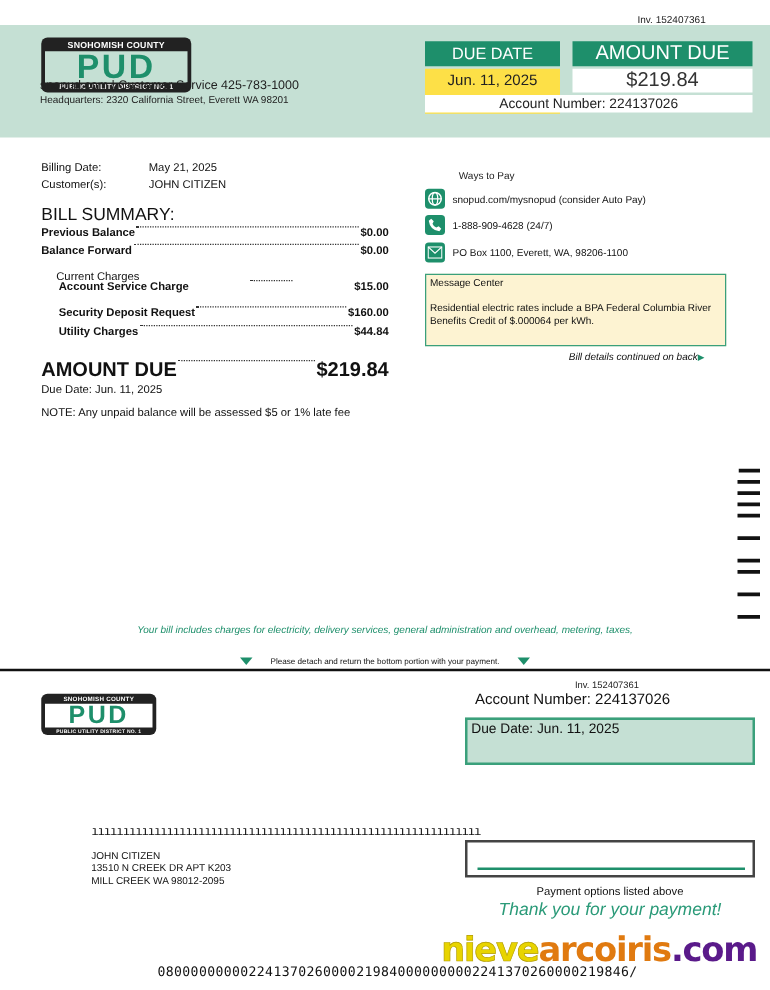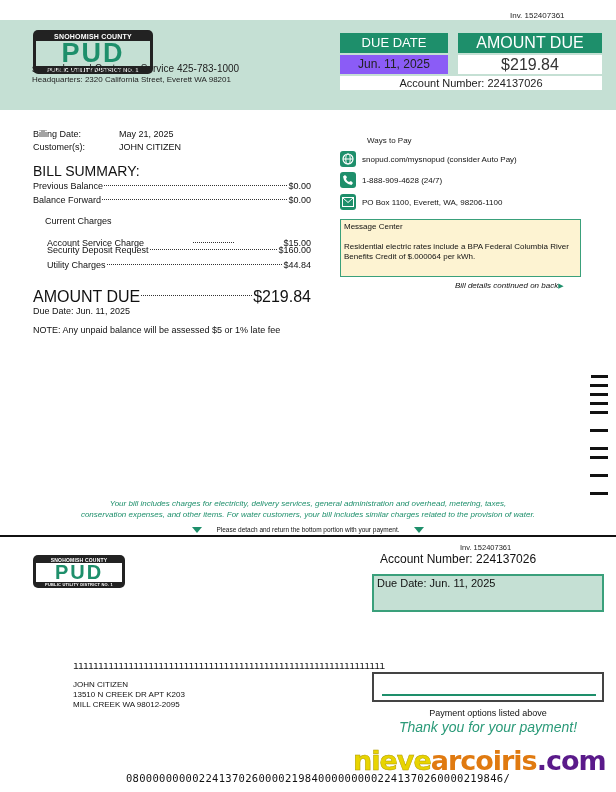--- a/index.html
+++ b/index.html
@@ -11,25 +11,25 @@
   .logo .top, .logo .bot { color:#fff; font-weight:bold; letter-spacing:0.2px; }
   .logo .pud { display:block; background:#fff; color:#1e8f6b; font-weight:900; letter-spacing:2px; }
   .logo-big { top:10px; left:33px; width:120px; height:44px; }
   .logo-big .top { font-size:7px; line-height:9px; }
   .logo-big .pud { font-size:27px; line-height:25px; background:#c5e0d4; }
   .logo-big .bot { font-size:5.5px; line-height:8px; }
   .header-contact { top:63px; left:32px; font-size:10px; color:#222; }
   .header-hq { top:75px; left:32px; font-size:8px; color:#222; }
   .due-box-head { top:33px; left:340px; width:108px; height:20px; background:#1e8f6b; color:#fff; font-size:13px; text-align:center; line-height:20px; }
   .amt-box-head { top:33px; left:458px; width:144px; height:20px; background:#1e8f6b; color:#fff; font-size:16px; text-align:center; line-height:20px; }
-  .due-box-val { top:55px; left:340px; width:108px; height:19px; background:#8b5cf6; font-size:12px; text-align:center; line-height:19px; color:#222; }
+  .due-box-val { top:55px; left:340px; width:108px; height:36px; background:#fde047; font-size:12px; text-align:center; line-height:19px; color:#222; }
   .amt-box-val { top:55px; left:458px; width:144px; height:19px; background:#fff; font-size:16px; text-align:center; line-height:19px; color:#333; }
   .acct-box { top:76px; left:340px; width:262px; height:14px; background:#fff; font-size:11px; text-align:center; line-height:14px; color:#222; }
   .lbl { font-size:9px; color:#111; }
-  .row-dots { display:flex; align-items:center; font-size:9px; }
+  .row-dots { display:flex; align-items:flex-start; font-size:9px;font-weight:bold; }
   .row-dots .name { white-space:nowrap; }
   .row-dots .dots { flex:1; border-bottom:1px dotted #333; margin:0 1px 2px 1px; }
   .row-dots .amt { white-space:nowrap; }
   .bill-summary { top:163px; left:33px; font-size:14px; color:#111; }
   .amount-due-big { top:288px; left:33px; width:278px; font-size:16px; }
   .amount-due-big .dots { border-bottom:1.5px dotted #333; margin-bottom:4px; }
   .ways-title { top:136px; left:367px; font-size:8px; color:#222; }
   .way-icon { width:16px; height:16px; background:#1e8f6b; border-radius:3px; display:flex; align-items:center; justify-content:center; }
   .way-text { font-size:8px; color:#111; }
   .msg-box { top:219px; left:340px; width:241px; height:58px; background:#fdf3d2; border:1px solid #3aa07b; padding:2px 3px; font-size:8px; line-height:10px; }
@@ -92,21 +92,21 @@
     <span class="amt">$0.00</span>
 </div>
 <div class="abs row-dots" style="top:195px;left:33px;width:278px;">
   <span class="name">Balance Forward</span>
     <span class="dots"></span>
     <span class="amt">$0.00</span>
 </div>
 
 <div class="abs lbl" style="top:216px;left:33px;margin-left:12px;">Current Charges</div>
 
-<div class="abs row-dots" style="top:238px;left:47px;width:264px;gap:48px;">
+<div class="abs row-dots" style="top:224px;left:47px;width:264px;gap:48px;">
   <span class="name">Account Service Charge</span>
     <span class="dots"></span>
     <span class="amt">$15.00</span>
 </div>
 <div class="abs row-dots" style="top:245px;left:47px;width:264px;">
   <span class="name">Security Deposit Request</span>
     <span class="dots"></span>
     <span class="amt">$160.00</span>
 </div>
 <div class="abs row-dots" style="top:260px;left:47px;width:264px;">
@@ -170,21 +170,20 @@
   <div style="margin-bottom:15px;"></div>
   <div style="margin-bottom:15px;"></div>
   <div></div>
   <div style="margin-bottom:15px;"></div>
   <div style="margin-bottom:15px;"></div>
   <div></div>
 </div>
 
 <div class="abs green-note">
   <div>Your bill includes charges for electricity, delivery services, general administration and overhead, metering, taxes,</div>
-  <div>conservation expenses, and other items. For water customers, your bill includes similar charges related to the provision of water.</div>
 </div>
 
 <div class="abs detach">
   <span class="tri"></span><span>Please detach and return the bottom portion with your payment.</span><span class="tri"></span>
 </div>
 
 <div class="abs divider"></div>
 
 <div class="abs logo logo-small">
   <div class="top">SNOHOMISH COUNTY</div>

